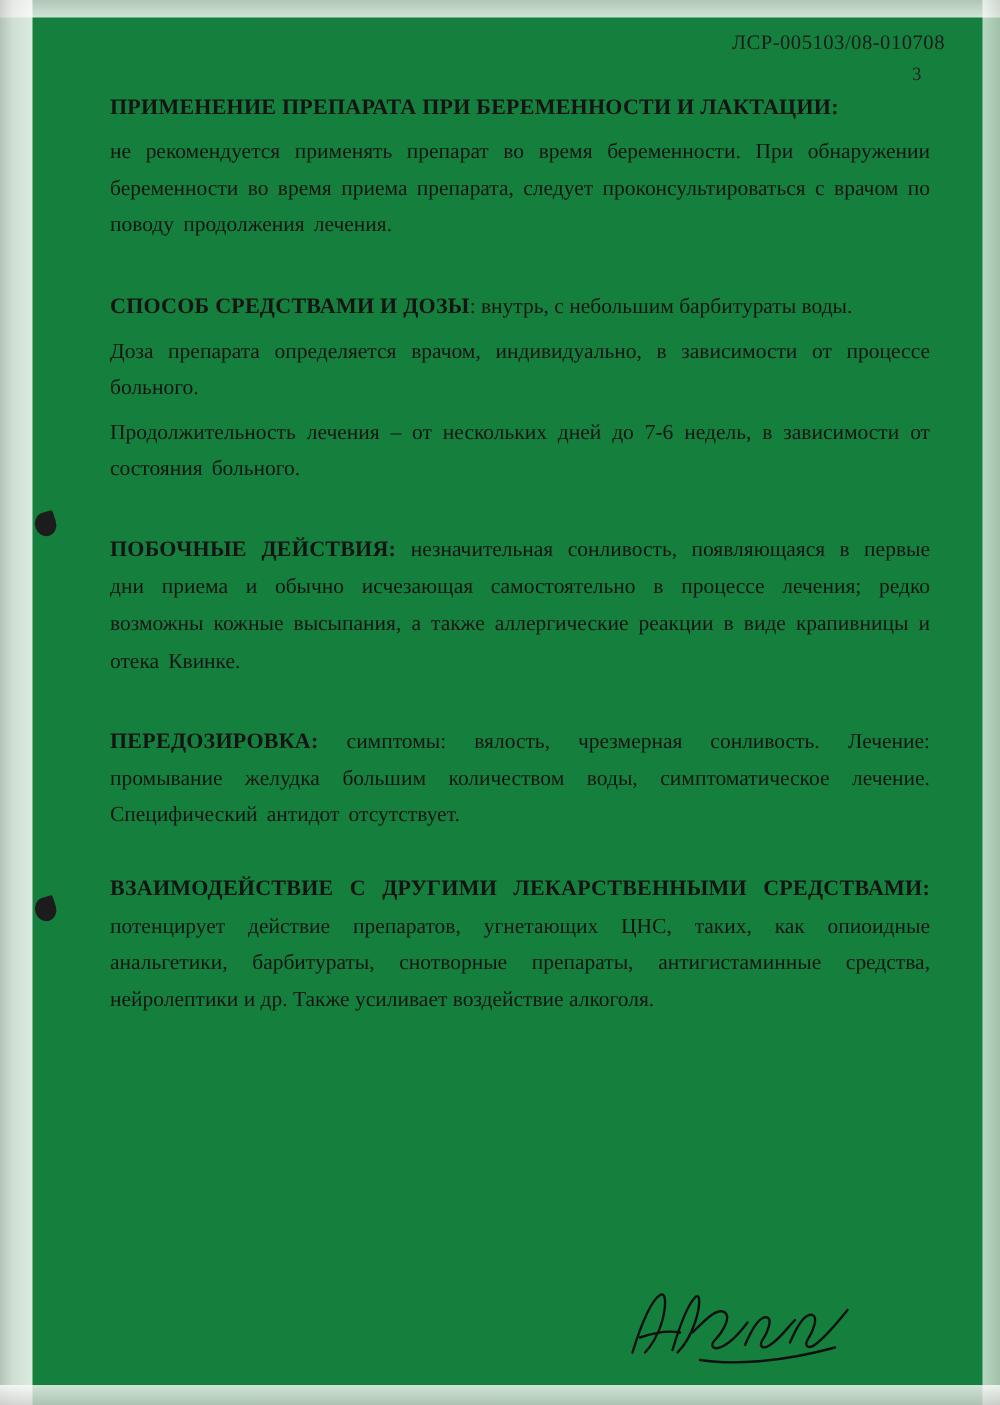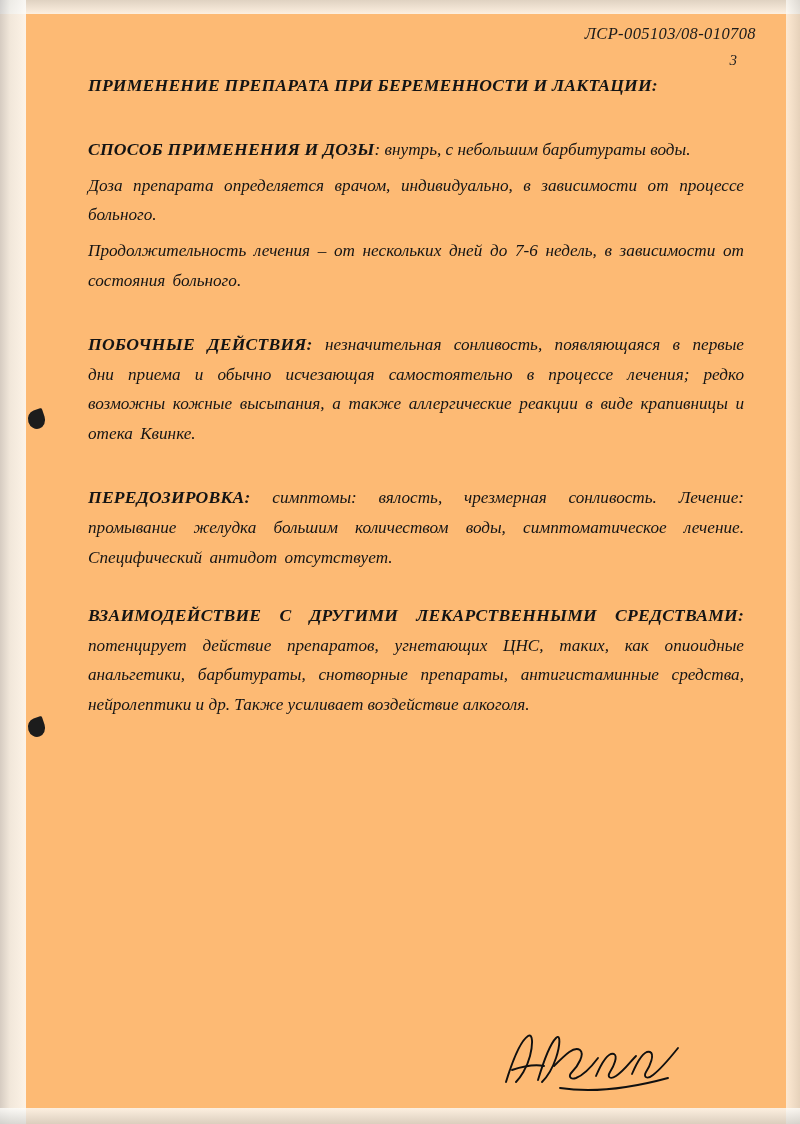--- a/index.html
+++ b/index.html
@@ -4,25 +4,24 @@
 <style>
   html, body {
     margin: 0;
     padding: 0;
     background: #ffffff;
   }
   .page {
     position: relative;
     width: 800px;
     height: 1124px;
-    background: #fdba74;
+    background: #15803d;
     overflow: hidden;
     font-family: "Liberation Serif", "DejaVu Serif", serif;
     color: #111111;
-    font-style: italic;
   }
   
   .scan-edge-left {
     position: absolute;
     top: 0; left: 0;
     width: 26px; height: 100%;
     background: linear-gradient(to right, #cfcfcf 0px, #efefec 10px, #fdfdfb 26px);
     opacity: .85;
   }
   .scan-edge-top {
@@ -129,27 +128,28 @@
   <div class="doc-code">ЛСР-005103/08-010708</div>
   <div class="page-number">3</div>
 
   <div class="punch p1"></div>
   <div class="punch p2"></div>
 
   <div class="content">
 
     <div class="blk">
       <p class="head">ПРИМЕНЕНИЕ ПРЕПАРАТА ПРИ БЕРЕМЕННОСТИ И ЛАКТАЦИИ:</p>
+      <p class="sp-wide">не рекомендуется применять препарат во время беременности. При обнаружении беременности во время приема препарата, следует проконсультироваться с врачом по поводу продолжения лечения.</p>
     </div>
 
     <div class="gap-lg"></div>
 
     <div class="blk">
       <p>
-        <span class="head">СПОСОБ ПРИМЕНЕНИЯ И ДОЗЫ</span><span>: внутрь, с небольшим барбитураты воды.</span>
+        <span class="head">СПОСОБ СРЕДСТВАМИ И ДОЗЫ</span><span>: внутрь, с небольшим барбитураты воды.</span>
       </p>
       <p class="sp-wide">Доза препарата определяется врачом, индивидуально, в зависимости от процессе больного.</p>
       <p class="sp-wide">Продолжительность лечения – от нескольких дней до 7-6 недель, в зависимости от состояния больного.</p>
     </div>
 
     <div class="gap-lg"></div>
 
     <div class="blk">
       <p class="sp-wide">
         <span class="head">ПОБОЧНЫЕ ДЕЙСТВИЯ:</span><span> незначительная сонливость, появляющаяся в первые дни   приема и обычно исчезающая самостоятельно в процессе лечения; редко возможны кожные высыпания, а также аллергические реакции в виде крапивницы и отека Квинке.</span>

